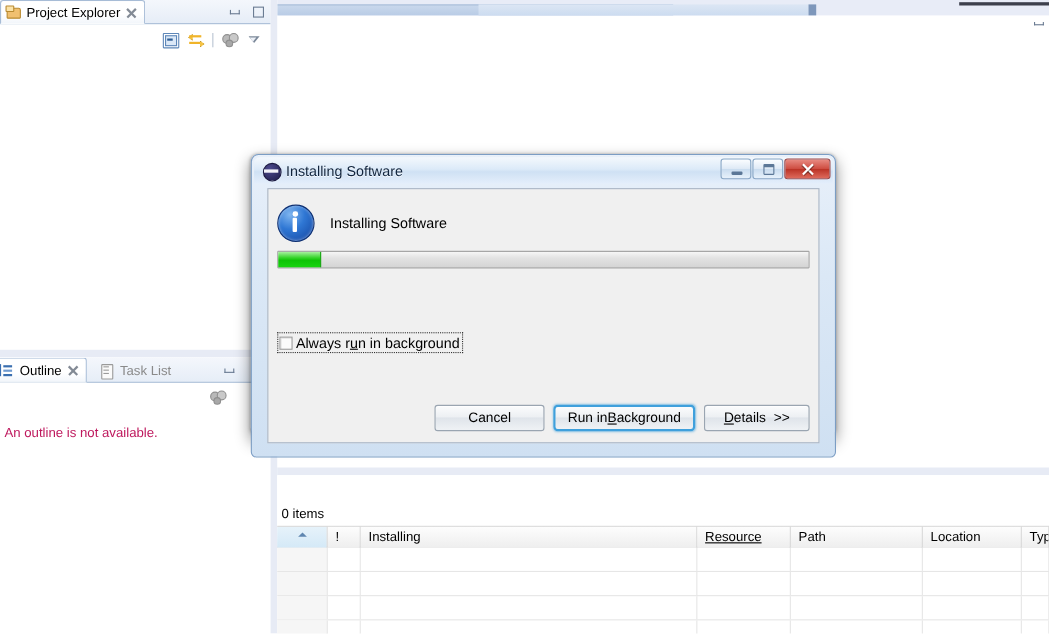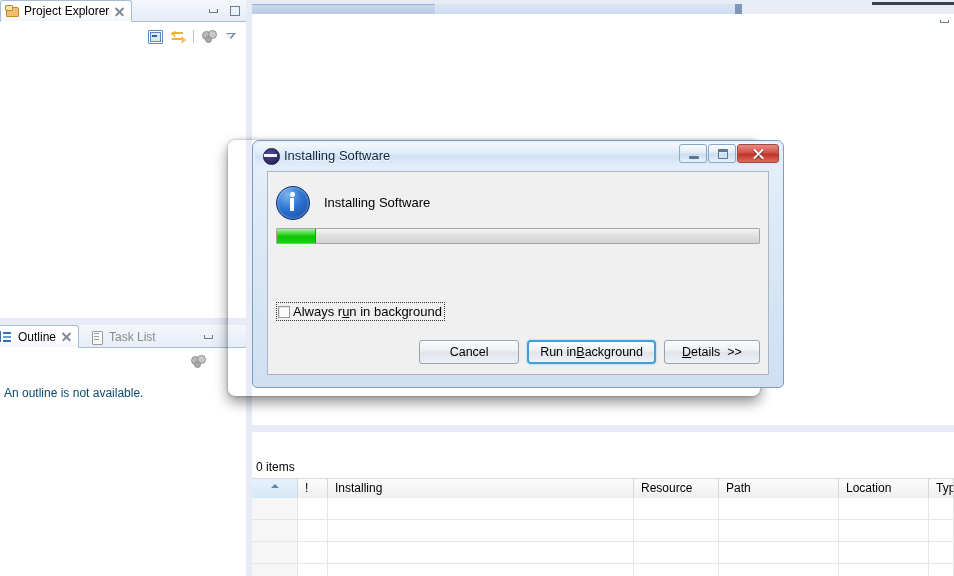--- a/index.html
+++ b/index.html
@@ -202,21 +202,21 @@
     position:absolute; left:2px; top:4px; width:9px; height:4px;
     border:1px solid #6b7c93; border-top:none;
   }
   .tb-max { width:14px; height:12px; position:relative; }
   .tb-max i{
     position:absolute; left:2px; top:1px; width:10px; height:10px;
     border:1px solid #6b7c93;
   }
 
   .view-body { position:absolute; left:0; right:0; background:#ffffff; }
-  .view-msg { padding: 6px 4px; font-size:12px; color:#0c4a6e; }
+  .view-msg { padding: 6px 4px; font-size:12px; color:#be185d; }
 
   
   .sash-h { position:absolute; background:#e7ebf5; }
   .sash-v { position:absolute; background:#e7ebf5; }
 
   
   .tasks-view { position:absolute; left:252px; top:432px; width:702px; height:144px; background:#fff; }
   .tasks-count { position:absolute; left:4px; top:28px; font-size:12px; }
   .tasks-table { position:absolute; left:0px; top:46px; right:0; bottom:0; }
   .th-row { display:flex; height:20px;
@@ -239,26 +239,25 @@
   .td { height:21px; border-right:1px solid #e6e6e6; }
   .td.first { background:#f6f6f6; }
 
   
   .dlg-shadow {
     position:absolute; left:228px; top:140px; width:532px; height:256px;
     border-radius:7px;
     box-shadow: 0 6px 14px rgba(0,0,0,.45), 0 0 3px rgba(0,0,0,.30);
   }
   .dialog {
-    position:absolute; left:228px; top:140px; width:532px; height:248px;
+    position:absolute; left:228px; top:140px; width:532px; height:276px;
     border-radius:7px 7px 5px 5px;
     background: linear-gradient(to bottom,#e8f0fa 0%, #dbe8f6 40%, #cfe0f2 100%);
     border:1px solid #7b9dc4;
     padding:2px;
-    margin-left:24px;
   }
   .dlg-titlebar {
     position:relative; height:24px;
     background: linear-gradient(to bottom,#f3f8fd 0%, #dceaf8 45%, #cfe1f4 55%, #e4eefb 100%);
     border-radius:5px 5px 0 0;
     display:flex; align-items:center;
   }
   .dlg-appicon {
     width:15px; height:15px; margin-left:8px; position:relative; flex:0 0 15px;
   }
@@ -453,21 +452,21 @@
   <div class="tasks-view">
     <div class="tasks-count">0 items</div>
 
     <div class="tasks-table">
       <div class="th-row">
         <div class="th sorted" style="width:46px;">
           <span class="sortarrow"></span>
         </div>
         <div class="th" style="width:30px;">!</div>
         <div class="th" style="width:306px;">Installing</div>
-        <div class="th" style="width:85px;">Resource</div>
+        <div class="th" style="width:85px;text-decoration:underline;">Resource</div>
         <div class="th" style="width:120px;">Path</div>
         <div class="th" style="width:90px;">Location</div>
         <div class="th" style="width:25px;">Typ</div>
       </div>
       <div class="tbody">
         <div class="trow">
           <div class="td first" style="width:46px;"></div>
             <div class="td" style="width:30px;"></div>
           <div class="td" style="width:306px;"></div>
             <div class="td" style="width:85px;"></div>

